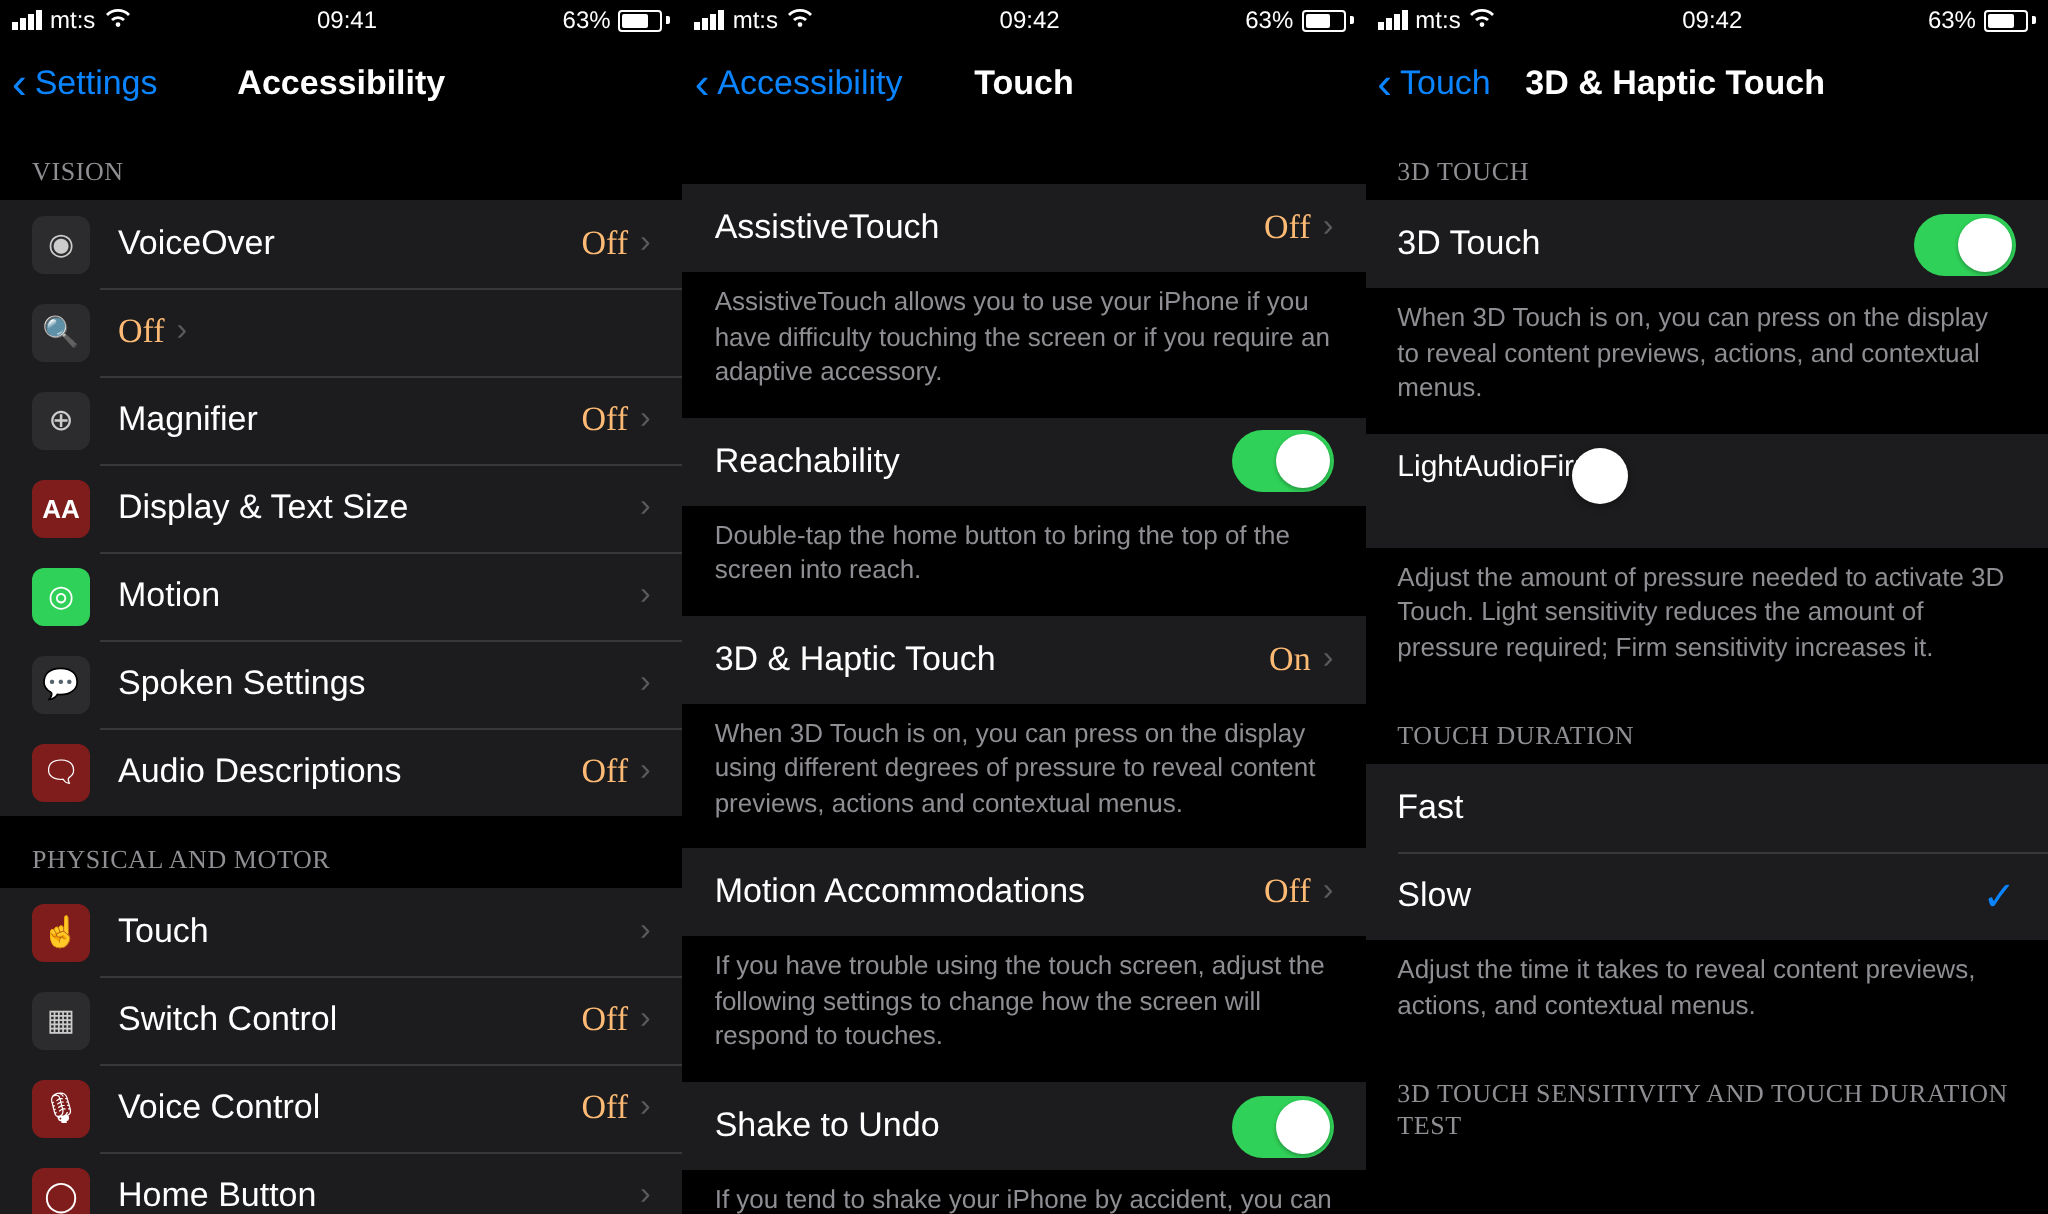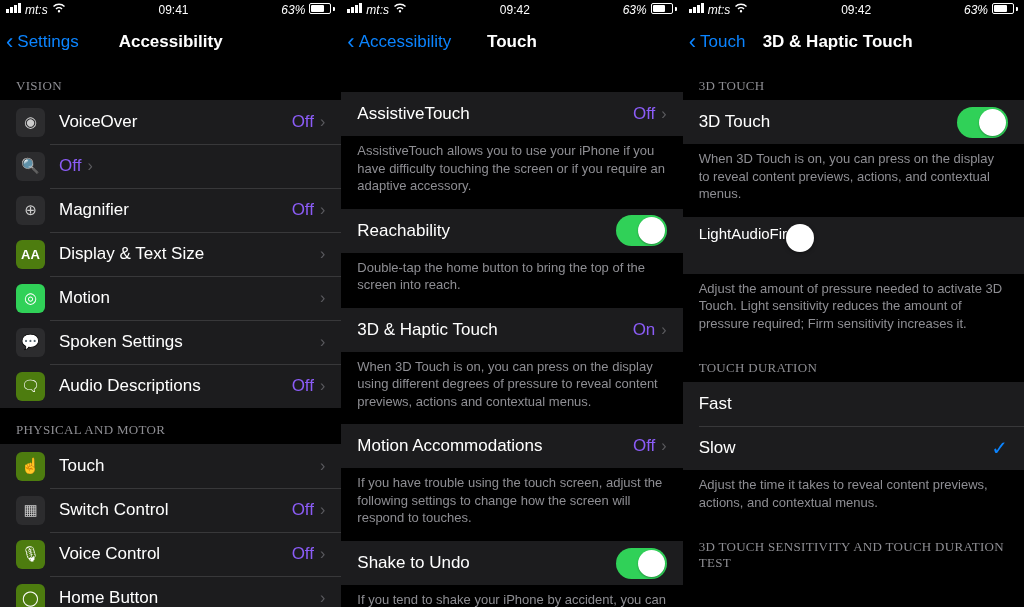--- a/index.html
+++ b/index.html
@@ -25,21 +25,21 @@
 
 .status-bar {
   height:20px;
   display:flex;
   justify-content:space-between;
   align-items:center;
   padding:0 6px;
   font-size:12px;
   font-weight:500;
 }
-.sb-left,.sb-right{display:flex;align-items:flex-start;gap:4px;font-style:italic;}
+.sb-left,.sb-right{display:flex;align-items:center;gap:4px;}
 .signal-bars{display:inline-flex;align-items:flex-end;gap:1px;}
 .signal-bars span{width:3px;background:#fff;display:inline-block;}
 .signal-bars span:nth-child(1){height:4px;}
 .signal-bars span:nth-child(2){height:6px;}
 .signal-bars span:nth-child(3){height:8px;}
 .signal-bars span:nth-child(4){height:10px;}
 .wifi-icon{font-size:11px;}
 .battery{display:inline-flex;align-items:center;gap:2px;}
 .battery-body{width:22px;height:11px;border:1px solid #fff;border-radius:2px;position:relative;}
 .battery-fill{position:absolute;left:1px;top:1px;bottom:1px;width:63%;background:#fff;border-radius:1px;}
@@ -108,21 +108,21 @@
 .row.no-icon::before{left:16px;}
 .row-icon{
   width:29px;height:29px;
   border-radius:6px;
   margin-right:14px;
   display:flex;align-items:center;justify-content:center;
   font-size:15px;
   flex-shrink:0;
 }
 .row-label{flex:1;color:#fff;}
-.row-value{color:#8b5cf6;margin-right:6px;}
+.row-value{color:#fdba74;margin-right:6px;font-family:Liberation Serif, serif;}
 .row-chevron{color:#5a5a5e;font-size:16px;}
 .row-check{color:#0b84ff;font-size:20px;}
 
 
 .footer-text{
   font-size:13px;
   color:#8e8e93;
   padding:6px 16px 14px 16px;
   line-height:1.35;
 }
@@ -152,21 +152,21 @@
   position:absolute;width:2px;height:8px;background:#48484a;top:-2.5px;
 }
 .slider-tick.t1{left:0;}
 .slider-tick.t2{left:50%;}
 .slider-tick.t3{right:0;}
 .slider-thumb{
   position:absolute;width:28px;height:28px;background:#fff;border-radius:50%;
   top:-13px;left:50%;transform:translateX(-50%);
   box-shadow:0 1px 4px rgba(0,0,0,.4);
 }
-.ic-blue{background:#4d7c0f;color:#fff;}
+.ic-blue{background:#7f1d1d;color:#fff;}
 .ic-green{background:#30d158;color:#fff;}
 .ic-darkgray{background:#2c2c2e;color:#ccc;}
 </style>
 </head>
 <body>
 
 <div class="screen">
   <div class="status-bar">
     <div class="sb-left">
       <span class="signal-bars">

